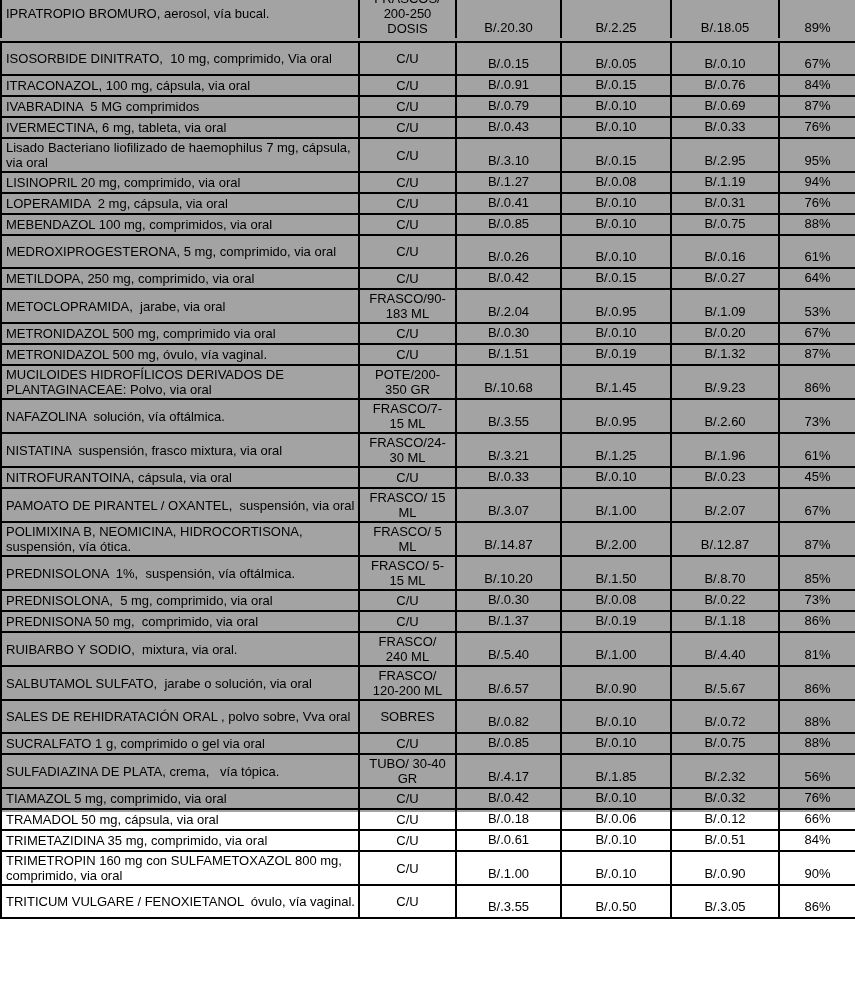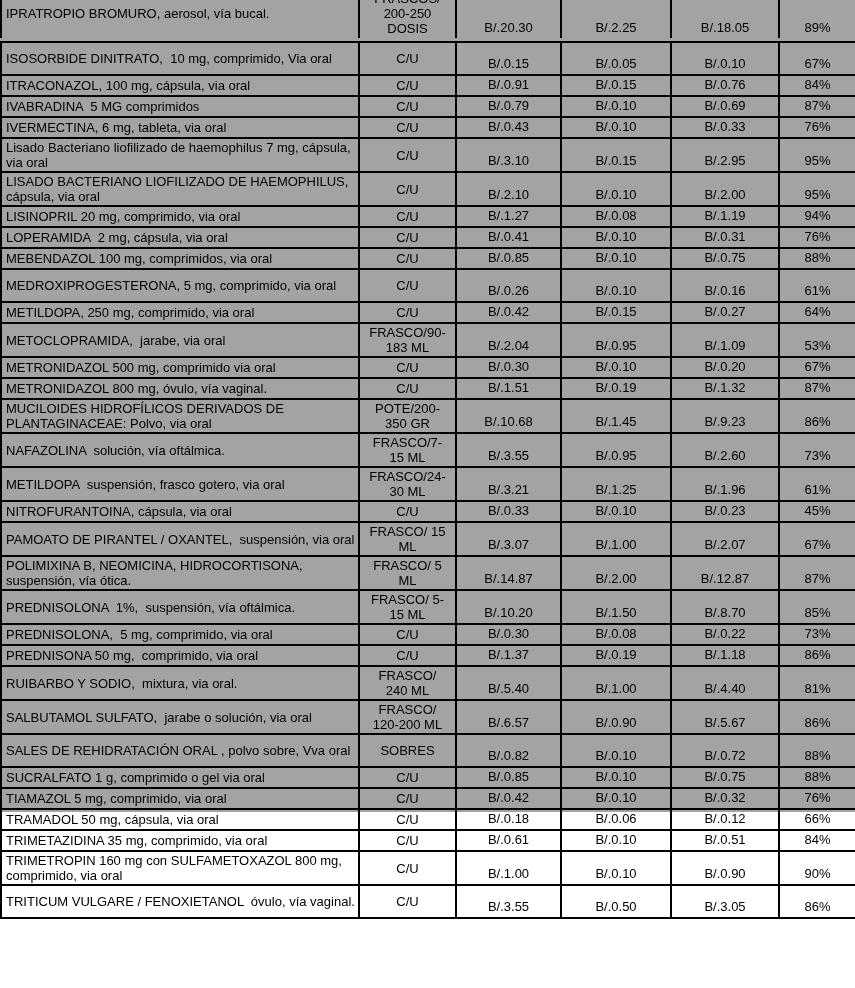--- a/index.html
+++ b/index.html
@@ -134,28 +134,20 @@
           <td class="c-num">76%</td>
         </tr>
         <tr class="lines-2">
           <td class="c-name">Lisado Bacteriano liofilizado de haemophilus 7 mg, cápsula, via oral</td>
           <td class="c-unit">C/U</td>
           <td class="c-num">B/.3.10</td>
           <td class="c-num">B/.0.15</td>
           <td class="c-num">B/.2.95</td>
           <td class="c-num">95%</td>
         </tr>
-        <tr class="lines-2">
-          <td class="c-name">LISADO BACTERIANO LIOFILIZADO DE HAEMOPHILUS,  cápsula, via oral</td>
-          <td class="c-unit">C/U</td>
-          <td class="c-num">B/.2.10</td>
-          <td class="c-num">B/.0.10</td>
-          <td class="c-num">B/.2.00</td>
-          <td class="c-num">95%</td>
-        </tr>
         <tr>
           <td class="c-name">LISINOPRIL 20 mg, comprimido, via oral</td>
           <td class="c-unit">C/U</td>
           <td class="c-num">B/.1.27</td>
           <td class="c-num">B/.0.08</td>
           <td class="c-num">B/.1.19</td>
           <td class="c-num">94%</td>
         </tr>
         <tr>
           <td class="c-name">LOPERAMIDA  2 mg, cápsula, via oral</td>
@@ -200,21 +192,21 @@
         </tr>
         <tr>
           <td class="c-name">METRONIDAZOL 500 mg, comprimido via oral</td>
           <td class="c-unit">C/U</td>
           <td class="c-num">B/.0.30</td>
           <td class="c-num">B/.0.10</td>
           <td class="c-num">B/.0.20</td>
           <td class="c-num">67%</td>
         </tr>
         <tr>
-          <td class="c-name">METRONIDAZOL 800 mg, óvulo, vía vaginal.</td>
+          <td class="c-name">METRONIDAZOL 500 mg, óvulo, vía vaginal.</td>
           <td class="c-unit">C/U</td>
           <td class="c-num">B/.1.51</td>
           <td class="c-num">B/.0.19</td>
           <td class="c-num">B/.1.32</td>
           <td class="c-num">87%</td>
         </tr>
         <tr class="lines-2">
           <td class="c-name">MUCILOIDES HIDROFÍLICOS DERIVADOS DE PLANTAGINACEAE: Polvo, via oral</td>
           <td class="c-unit">POTE/200-
 350 GR</td>
@@ -226,21 +218,21 @@
         <tr class="lines-2">
           <td class="c-name">NAFAZOLINA  solución, vía oftálmica.</td>
           <td class="c-unit">FRASCO/7-
 15 ML</td>
           <td class="c-num">B/.3.55</td>
           <td class="c-num">B/.0.95</td>
           <td class="c-num">B/.2.60</td>
           <td class="c-num">73%</td>
         </tr>
         <tr class="lines-2">
-          <td class="c-name">METILDOPA  suspensión, frasco gotero, via oral</td>
+          <td class="c-name">NISTATINA  suspensión, frasco mixtura, via oral</td>
           <td class="c-unit">FRASCO/24-
 30 ML</td>
           <td class="c-num">B/.3.21</td>
           <td class="c-num">B/.1.25</td>
           <td class="c-num">B/.1.96</td>
           <td class="c-num">61%</td>
         </tr>
         <tr>
           <td class="c-name">NITROFURANTOINA, cápsula, via oral</td>
           <td class="c-unit">C/U</td>
@@ -319,20 +311,29 @@
           <td class="c-num">88%</td>
         </tr>
         <tr>
           <td class="c-name">SUCRALFATO 1 g, comprimido o gel via oral</td>
           <td class="c-unit">C/U</td>
           <td class="c-num">B/.0.85</td>
           <td class="c-num">B/.0.10</td>
           <td class="c-num">B/.0.75</td>
           <td class="c-num">88%</td>
         </tr>
+        <tr class="lines-2">
+          <td class="c-name">SULFADIAZINA DE PLATA, crema,   vía tópica.</td>
+          <td class="c-unit">TUBO/ 30-40
+GR</td>
+          <td class="c-num">B/.4.17</td>
+          <td class="c-num">B/.1.85</td>
+          <td class="c-num">B/.2.32</td>
+          <td class="c-num">56%</td>
+        </tr>
         <tr>
           <td class="c-name">TIAMAZOL 5 mg, comprimido, via oral</td>
           <td class="c-unit">C/U</td>
           <td class="c-num">B/.0.42</td>
           <td class="c-num">B/.0.10</td>
           <td class="c-num">B/.0.32</td>
           <td class="c-num">76%</td>
         </tr>
         <tr>
           <td class="c-name">TRAMADOL 50 mg, cápsula, via oral</td>

